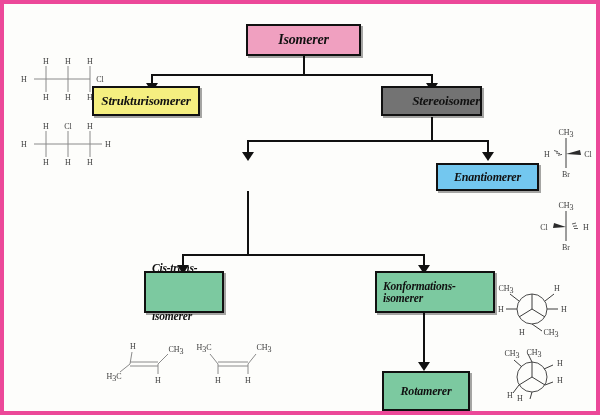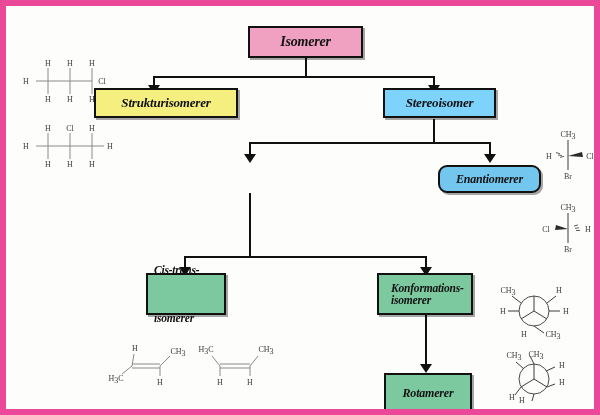--- a/index.html
+++ b/index.html
@@ -5,21 +5,21 @@
   html, body {
     margin: 0;
     padding: 0;
     background: #ffffff;
   }
   #page {
     position: relative;
     width: 600px;
     height: 415px;
     background: #fdfdfb;
-    border: 6px solid #ec4899;
+    border: 4px solid #ec4899;
     box-sizing: border-box;
     overflow: hidden;
     font-family: "Liberation Serif", "DejaVu Serif", serif;
   }
 
   
   .node {
     position: absolute;
     box-sizing: border-box;
     border: 2px solid #111111;
@@ -107,39 +107,39 @@
   <div class="vline" style="left:419px; top:250px; height:12px;"></div>
   <div class="arrow" style="left:414px; top:261px;"></div>
 
   <div class="vline" style="left:419px; top:309px; height:52px;"></div>
   <div class="arrow" style="left:414px; top:358px;"></div>
 
   <div class="node" style="left:242px; top:20px; width:115px; height:32px; background:#f0a0c0; font-size:14px;">
     <span>Isomerer</span>
   </div>
 
-  <div class="node" style="left:88px; top:82px; width:144px; height:30px; background:#f5ef80; font-size:13px;">
+  <div class="node" style="left:88px; top:82px; width:108px; height:30px; background:#f5ef80; font-size:13px;">
     <span>Strukturisomerer</span>
   </div>
 
-  <div class="node" style="left:377px; top:82px; width:113px; height:30px; background:#7dd3fc; font-size:13px;">
+  <div class="node" style="left:377px; top:82px; width:101px; height:30px; background:#737373; font-size:13px;justify-content:flex-end;">
     <span>Stereoisomer</span>
   </div>
 
 
-  <div class="node" style="left:432px; top:159px; width:103px; height:28px; background:#73c7ef; font-size:12px;border-radius:9px;">
+  <div class="node" style="left:432px; top:159px; width:103px; height:28px; background:#73c7ef; font-size:12px;">
     <span>Enantiomerer</span>
   </div>
 
   <div class="node" style="left:140px; top:267px; width:80px; height:42px; background:#7cc9a0; font-size:11.5px; flex-direction:column; justify-content:center; padding-left:6px; align-items:flex-start; text-align:left;gap:36px;">
     <span>Cis-trans-</span>
     <span>isomerer</span>
   </div>
 
-  <div class="node" style="left:371px; top:267px; width:96px; height:42px; background:#7cc9a0; font-size:11.5px; flex-direction:column; justify-content:center; padding-left:12px; align-items:flex-start; text-align:left;">
+  <div class="node" style="left:371px; top:267px; width:120px; height:42px; background:#7cc9a0; font-size:11.5px; flex-direction:column; justify-content:center; padding-left:6px; align-items:flex-start; text-align:left;">
     <span>Konformations-</span>
     <span>isomerer</span>
   </div>
 
   <div class="node" style="left:378px; top:367px; width:88px; height:40px; background:#7cc9a0; font-size:12px;">
     <span>Rotamerer</span>
   </div>
 
   <div class="struct" style="left:12px; top:48px;">
     <svg width="90" height="50" viewBox="0 0 90 50">

